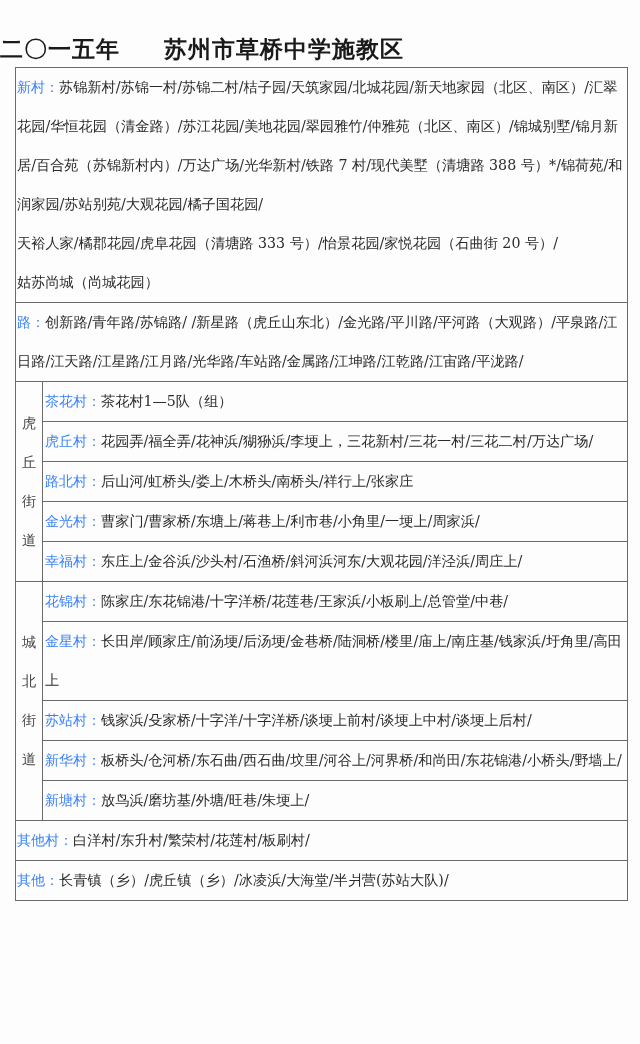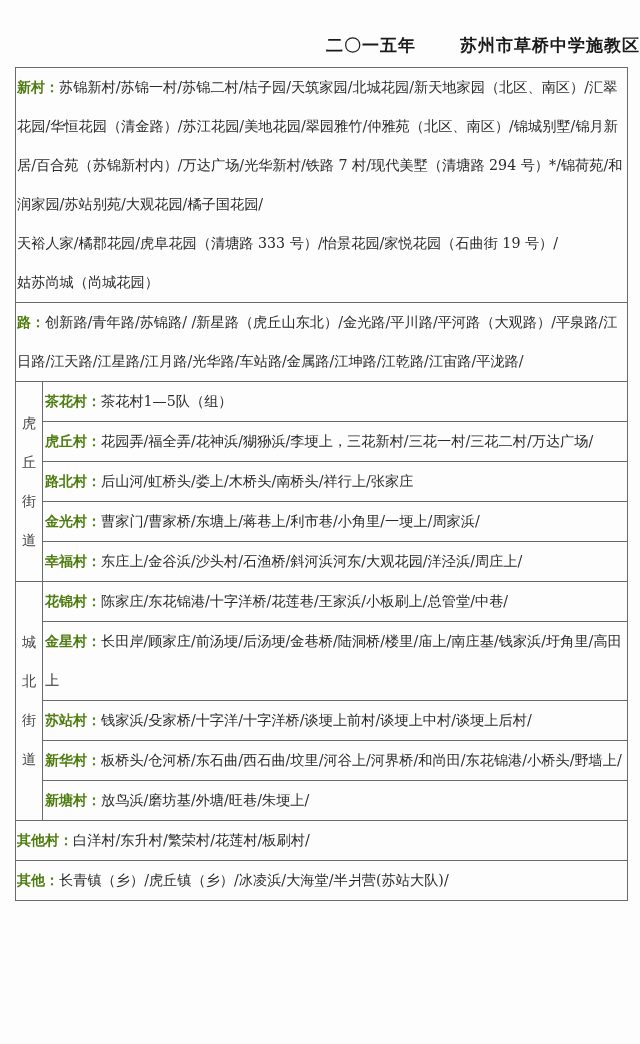--- a/index.html
+++ b/index.html
@@ -3,35 +3,35 @@
 <meta charset="utf-8">
 <style>
   html, body { margin: 0; padding: 0; background: #fdfdfd; }
   body {
     width: 640px; height: 1044px; position: relative; overflow: hidden;
     font-family: "DejaVu Serif", "Liberation Serif", serif;
     color: #2a2a2a;
   }
   .title {
     position: absolute; top: 34px; left: 0; width: 640px;
-    text-align: right; font-family: "DejaVu Sans", "Liberation Sans", sans-serif;
-    font-size: 17px; font-weight: bold; letter-spacing: 1px; color: #1a1a1a;
+    text-align: left; font-family: "DejaVu Sans", "Liberation Sans", sans-serif;
+    font-size: 23px; font-weight: bold; letter-spacing: 1px; color: #1a1a1a;
   }
   .title .year { margin-right: 44px; }
   table.grid {
     position: absolute; top: 67px; left: 15px; width: 613px;
     border-collapse: collapse; table-layout: fixed;
   }
   table.grid td {
     border: 1.5px solid #6a6a6a; padding: 0 2px 0 2px;
     font-size: 14.2px; line-height: 39px; vertical-align: middle;
     word-break: break-all;
   }
   table.grid td.full { padding-left: 1px; }
-  .lbl { font-family: "DejaVu Sans", "Liberation Sans", sans-serif; font-weight: bold; font-size: 14px; color: #4d7c0f; margin-top: 8px; }
+  .lbl { font-family: "DejaVu Sans", "Liberation Sans", sans-serif; font-weight: normal; font-size: 14px; color: #3b82f6; margin-top: 8px; }
   td.street {
     width: 24px; text-align: center; font-size: 14px; line-height: 40px;
     padding: 0; color: #444;
   }
   .street span { display: block; }
   td.sub { padding-left: 2px; }
   td.row-top-pad { padding-top: 2px; }
 </style>
 </head>
 <body>
@@ -41,21 +41,21 @@
 </div>
 
 <table class="grid">
   <colgroup>
       <col style="width:27px">
       <col>
     </colgroup>
 
   <tbody>
       <tr>
-    <td class="full row-top-pad" colspan="2"><span class="lbl">新村：</span><span>苏锦新村/苏锦一村/苏锦二村/桔子园/天筑家园/北城花园/新天地家园（北区、南区）/汇翠花园/华恒花园（清金路）/苏江花园/美地花园/翠园雅竹/仲雅苑（北区、南区）/锦城别墅/锦月新居/百合苑（苏锦新村内）/万达广场/光华新村/铁路 7 村/现代美墅（清塘路 294 号）*/锦荷苑/和润家园/苏站别苑/大观花园/橘子国花园/</span><br><span>天裕人家/橘郡花园/虎阜花园（清塘路 333 号）/怡景花园/家悦花园（石曲街 19 号）/</span><br><span>姑苏尚城（尚城花园）</span></td>
+    <td class="full row-top-pad" colspan="2"><span class="lbl">新村：</span><span>苏锦新村/苏锦一村/苏锦二村/桔子园/天筑家园/北城花园/新天地家园（北区、南区）/汇翠花园/华恒花园（清金路）/苏江花园/美地花园/翠园雅竹/仲雅苑（北区、南区）/锦城别墅/锦月新居/百合苑（苏锦新村内）/万达广场/光华新村/铁路 7 村/现代美墅（清塘路 388 号）*/锦荷苑/和润家园/苏站别苑/大观花园/橘子国花园/</span><br><span>天裕人家/橘郡花园/虎阜花园（清塘路 333 号）/怡景花园/家悦花园（石曲街 20 号）/</span><br><span>姑苏尚城（尚城花园）</span></td>
   </tr>
 
   <tr>
     <td class="full" colspan="2"><span class="lbl">路：</span><span>创新路/青年路/苏锦路/ /新星路（虎丘山东北）/金光路/平川路/平河路（大观路）/平泉路/江日路/江天路/江星路/江月路/光华路/车站路/金属路/江坤路/江乾路/江宙路/平泷路/</span></td>
   </tr>
 
   <tr>
     <td class="street" rowspan="5">
       <span>虎</span>
       <span>丘</span>

